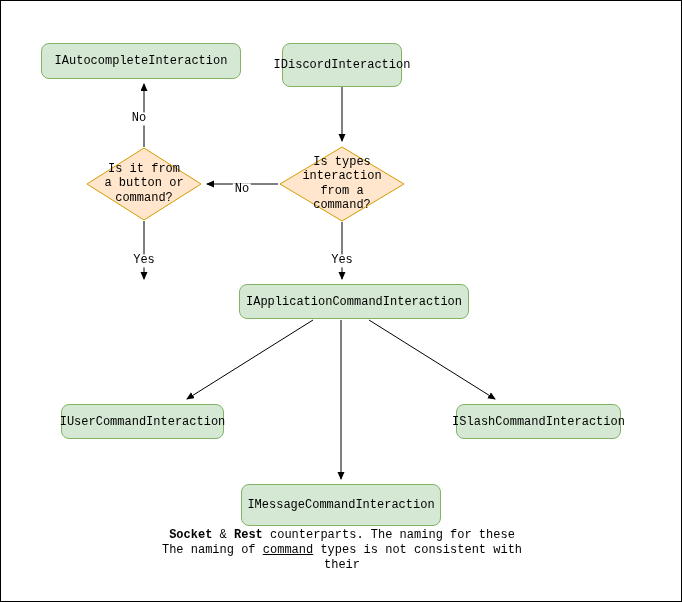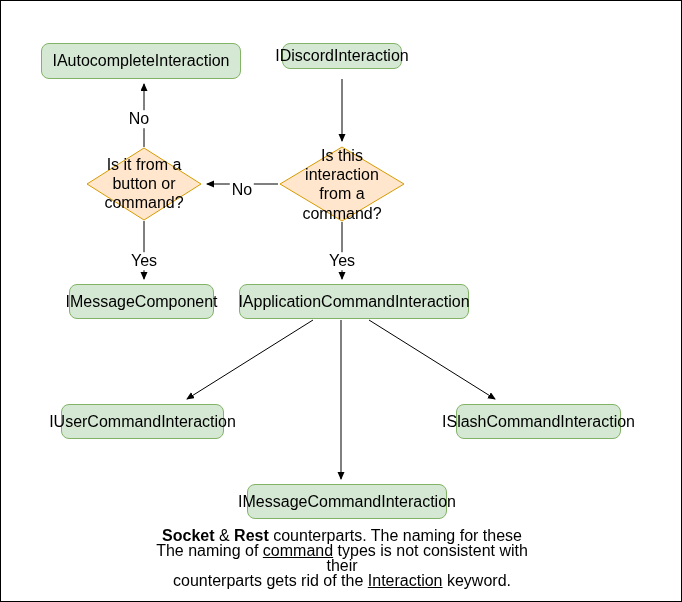--- a/index.html
+++ b/index.html
@@ -1,22 +1,22 @@
 <!DOCTYPE html>
 <html style="--node-fill: #d5e8d4; --node-border: #82b366; --decision-fill: #ffe6cc; --decision-border: #d79b00;"><head>
 <meta charset="utf-8">
 <style>
   html,body{margin:0;padding:0;background:#fff;}
   .canvas{
     position:relative;
     width:680px;height:600px;
     border:1px solid #000;
     background:#ffffff;
-    font-family:Liberation Sans, sans-serif;
-    font-size:16px;
+    font-family:Liberation Mono, monospace;
+    font-size:12px;
     color:#000;
     overflow:hidden;
   }
   .edges{position:absolute;left:0;top:0;width:680px;height:600px;pointer-events:none;}
   .node{
     position:absolute;
     background:var(--node-fill,#d5e8d4);
     border:1px solid var(--node-border,#82b366);
     border-radius:8px;
     display:flex;align-items:center;justify-content:center;
@@ -72,59 +72,55 @@
 
     <line x1="312" y1="319" x2="186" y2="398" stroke="#000" stroke-width="1" marker-end="url(#arrow)"></line>
 
     <line x1="340" y1="319" x2="340" y2="478" stroke="#000" stroke-width="1" marker-end="url(#arrow)"></line>
 
     <line x1="368" y1="319" x2="494" y2="398" stroke="#000" stroke-width="1" marker-end="url(#arrow)"></line>
   </svg>
 
   <div class="node" style="left:40px;top:42px;width:200px;height:36px;">IAutocompleteInteraction</div>
 
-  <div class="node" style="left:281px;top:42px;width:120px;height:26px;">IDiscordInteraction</div>
+  <div class="node" style="left:281px;top:42px;width:120px;height:44px;">IDiscordInteraction</div>
 
-  <div class="node" style="left:68px;top:283px;width:145px;height:35px;">IMessageComponent</div>
 
   <div class="node" style="left:238px;top:283px;width:230px;height:35px;">IApplicationCommandInteraction</div>
 
   <div class="node" style="left:60px;top:403px;width:163px;height:35px;">IUserCommandInteraction</div>
 
   <div class="node" style="left:455px;top:403px;width:165px;height:35px;">ISlashCommandInteraction</div>
 
-  <div class="node" style="left:240px;top:483px;width:200px;height:35px;margin-left:6px;">IMessageCommandInteraction</div>
+  <div class="node" style="left:240px;top:483px;width:200px;height:42px;">IMessageCommandInteraction</div>
 
   <div class="decision" style="left:85px;top:146px;width:116px;height:74px;">
     <svg width="116" height="74" viewBox="0 0 116 74" xmlns="http://www.w3.org/2000/svg">
       <polygon points="58,1 115,37 58,73 1,37" style="fill:var(--decision-fill,#ffe6cc);stroke:var(--decision-border,#d79b00);stroke-width:1"></polygon>
     </svg>
     <div class="dlabel" style="width:82px;">Is it from a button or command?</div>
   </div>
 
   <div class="decision" style="left:278px;top:145px;width:126px;height:76px;">
     <svg width="126" height="76" viewBox="0 0 126 76" xmlns="http://www.w3.org/2000/svg">
       <polygon points="63,1 125,38 63,75 1,38" style="fill:var(--decision-fill,#ffe6cc);stroke:var(--decision-border,#d79b00);stroke-width:1"></polygon>
     </svg>
-    <div class="dlabel" style="width:100px;">Is this interaction from a command?</div>
+    <div class="dlabel" style="width:100px;">Is types interaction from a command?</div>
   </div>
 
   <span class="edge-label" style="left:138px;top:110px;">No</span>
 
   <span class="edge-label" style="left:241px;top:181px;">No</span>
 
   <span class="edge-label" style="left:143px;top:252px;">Yes</span>
 
   <span class="edge-label" style="left:341px;top:252px;">Yes</span>
 
   <div class="caption">
     <div>
       <span class="b">Socket</span><span> &amp; </span><span class="b">Rest</span><span> counterparts. The naming for these</span>
     </div>
     <div>
       <span>The naming of </span><span class="u">command</span><span> types is not consistent with their</span>
     </div>
-    <div>
-      <span>counterparts gets rid of the </span><span class="u">Interaction</span><span> keyword.</span>
-    </div>
   </div>
 
 </div>
 
 </body></html>

